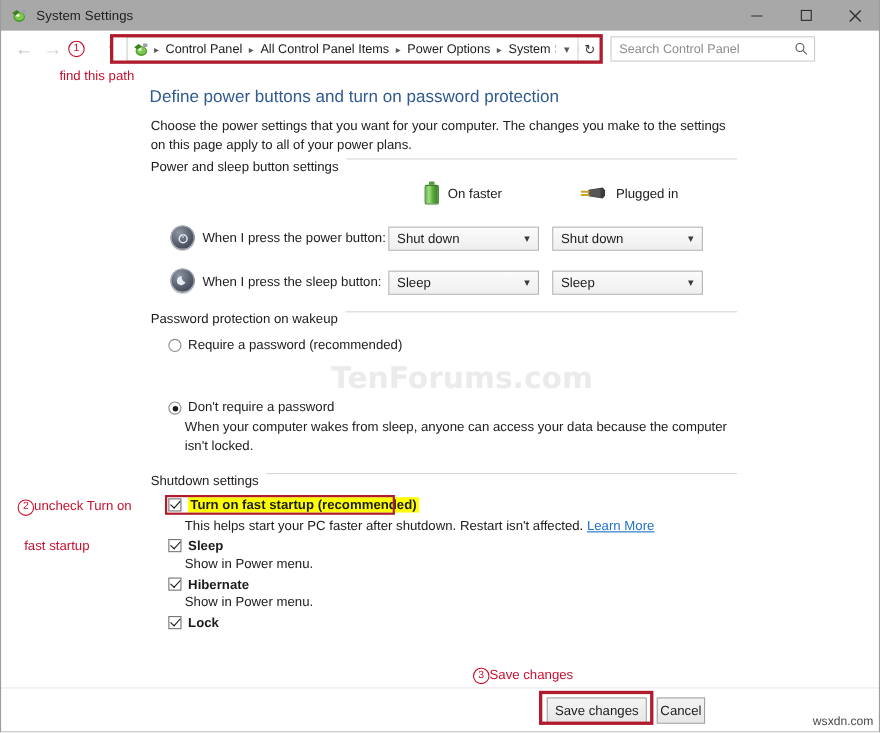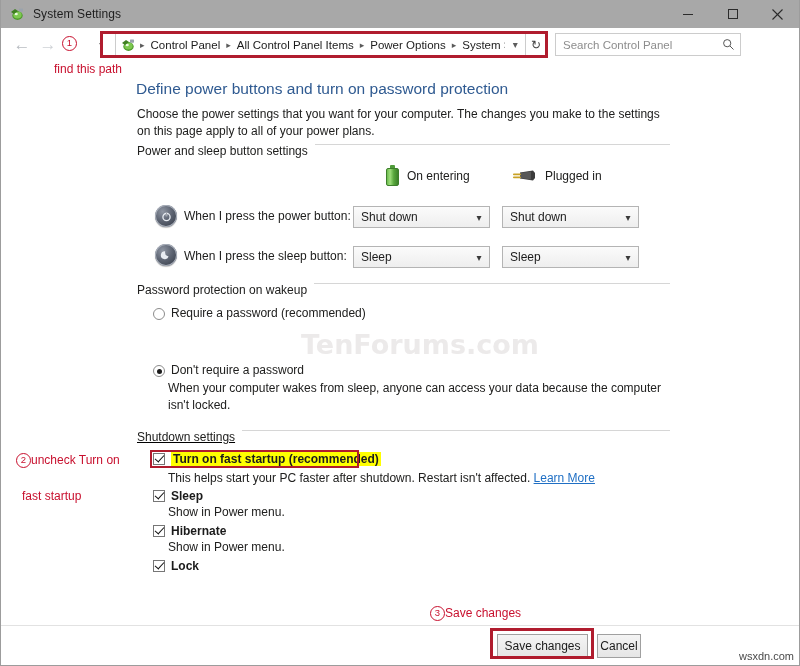--- a/index.html
+++ b/index.html
@@ -501,24 +501,24 @@
     <div class="grp" style="left:136px; top:83px;">
       <span class="grp-label">Power and sleep button settings</span>
       <span class="grp-line"></span>
     </div>
 
     <div class="col-head" style="left:385px; top:104px;">
       <span class="battery">
         <span class="cap"></span>
           <span class="body"></span>
       </span>
-      <span class="lbl">On entering</span>
-    </div>
-
-    <div class="col-head" style="left:510px; top:107px;">
+      <span class="lbl">On faster</span>
+    </div>
+
+    <div class="col-head" style="left:525px; top:107px;">
       <span class="plug">
         <svg width="26" height="16" viewBox="0 0 26 16">
           <path d="M9 4.5 L22 2.5 L24 5 L24 10 L22 12.5 L9 10.5 Z" fill="#3c3c3c"></path>
           <path d="M9 5 L20 3.5 L20 11.5 L9 10 Z" fill="#575757"></path>
           <rect x="2" y="5.4" width="8" height="1.8" rx=".8" fill="#c9a227"></rect>
           <rect x="2" y="8.4" width="8" height="1.8" rx=".8" fill="#c9a227"></rect>
         </svg>
       </span>
       <span class="lbl">Plugged in</span>
     </div>
@@ -570,21 +570,21 @@
     </div>
 
     <div class="radio-row" style="left:152px; top:302px;">
       <span class="radio checked"></span>
       <span class="radio-lbl">Don't require a password</span>
     </div>
     <div class="helptext" style="left:167px; top:319px;">
       <span>When your computer wakes from sleep, anyone can access your data because the computer isn't locked.</span>
     </div>
 
-    <div class="grp" style="left:136px; top:369px;text-decoration:underline;">
+    <div class="grp" style="left:136px; top:369px;">
       <span class="grp-label">Shutdown settings</span>
       <span class="grp-line"></span>
     </div>
 
     <div class="cb-row" style="left:152px; top:391px;">
       <span class="cbox checked"></span>
       <span class="cb-lbl hl">Turn on fast startup (recommended)</span>
     </div>
     <div class="helptext" style="left:167px; top:409px;">
       <span>This helps start your PC faster after shutdown. Restart isn't affected. </span><span class="lnk">Learn More</span>

